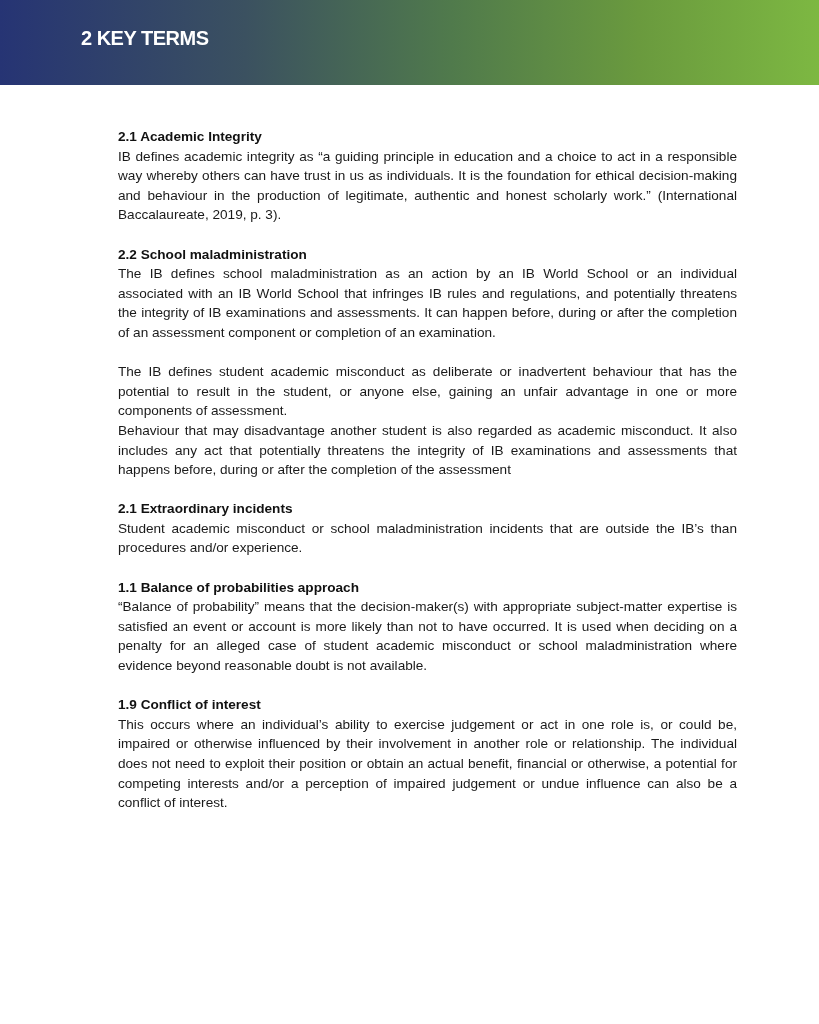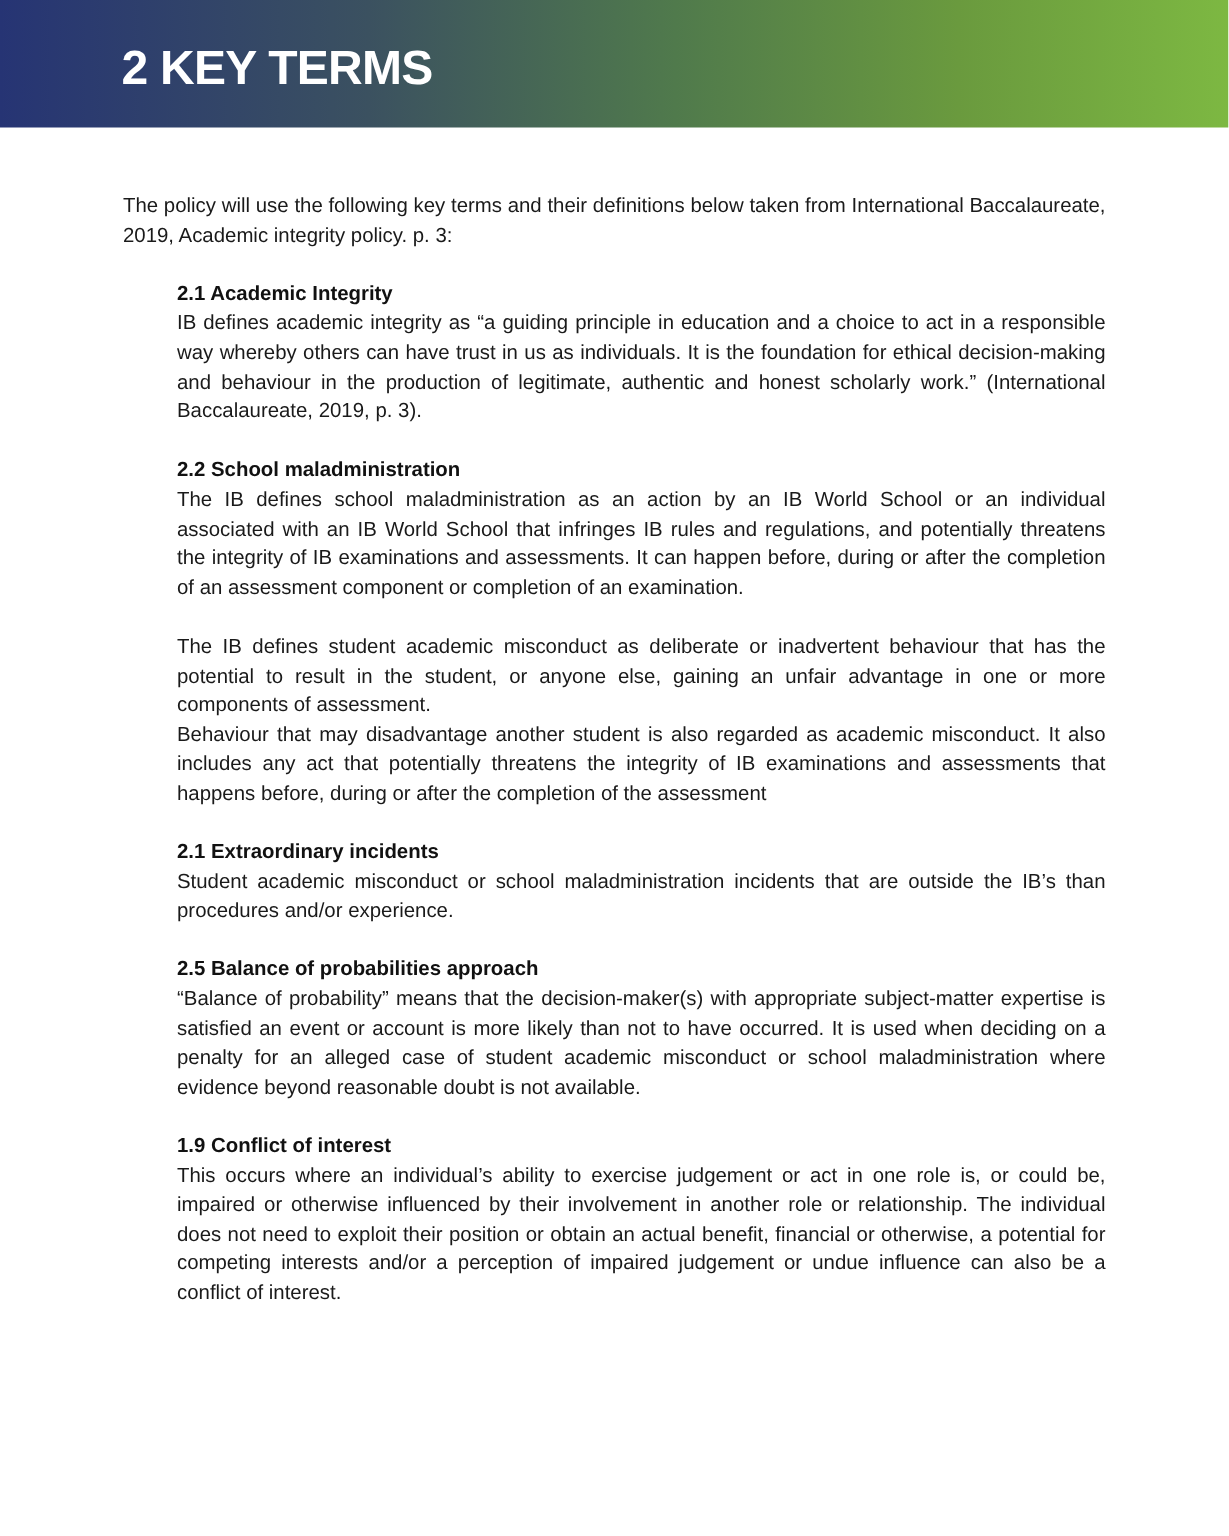--- a/index.html
+++ b/index.html
@@ -4,41 +4,40 @@
 <style>
   html, body { margin: 0; padding: 0; background: #ffffff; }
   body { width: 819px; height: 1024px; position: relative; overflow: hidden; }
   .banner {
     position: absolute; left: 0; top: 0; width: 819px; height: 85px;
     background: linear-gradient(90deg, #263474 0%, #3b5160 30%, #507a4c 55%, #6a9a3e 78%, #7db842 100%);
   }
   .banner-title {
     position: absolute; left: 81px; top: 27px;
     font-family: "Liberation Sans", sans-serif; font-weight: bold;
-    font-size: 32px; color: #ffffff; letter-spacing: -0.5px; margin: 0; text-align: center;
+    font-size: 20px; color: #ffffff; letter-spacing: -0.5px; margin: 0; text-align: center;
   }
   .content {
     position: absolute; left: 82px; top: 127px; width: 655px;
     font-family: "Liberation Sans", sans-serif; font-size: 13.6px;
     line-height: 19.6px; color: #1a1a1a;
   }
   .content p { margin: 0; text-align: justify; }
   .intro { margin-bottom: 19.6px !important; }
   .section { margin-bottom: 19.6px; margin-left: 36px; }
   .section h2 { font-size: 13.6px; font-weight: bold; margin: 0; line-height: 19.6px; color: #111; }
 </style>
 </head>
 <body>
 
 <div class="banner">
   <h1 class="banner-title">2 KEY TERMS</h1>
 </div>
 
 <div class="content">
-  <p class="intro">The policy will use the following key terms and their definitions below taken from International Baccalaureate, 2019, Academic integrity policy. p. 3:</p>
 
   <div class="section">
     <h2>2.1 Academic Integrity</h2>
     <p>IB defines academic integrity as “a guiding principle in education and a choice to act in a responsible way whereby others can have trust in us as individuals. It is the foundation for ethical decision-making and behaviour in the production of legitimate, authentic and honest scholarly work.” (International Baccalaureate, 2019, p. 3).</p>
   </div>
 
   <div class="section">
     <h2>2.2 School maladministration</h2>
     <p>The IB defines school maladministration as an action by an IB World School or an individual associated with an IB World School that infringes IB rules and regulations, and potentially threatens the integrity of IB examinations and assessments. It can happen before, during or after the completion of an assessment component or completion of an examination.</p>
   </div>
@@ -47,21 +46,21 @@
     <p>The IB defines student academic misconduct as deliberate or inadvertent behaviour that has the potential to result in the student, or anyone else, gaining an unfair advantage in one or more components of assessment.</p>
     <p>Behaviour that may disadvantage another student is also regarded as academic misconduct. It also includes any act that potentially threatens the integrity of IB examinations and assessments that happens before, during or after the completion of the assessment</p>
   </div>
 
   <div class="section">
     <h2>2.1 Extraordinary incidents</h2>
     <p>Student academic misconduct or school maladministration incidents that are outside the IB’s than procedures and/or experience.</p>
   </div>
 
   <div class="section">
-    <h2>2.5 Balance of probabilities approach</h2>
+    <h2>1.1 Balance of probabilities approach</h2>
     <p>“Balance of probability” means that the decision-maker(s) with appropriate subject-matter expertise is satisfied an event or account is more likely than not to have occurred. It is used when deciding on a penalty for an alleged case of student academic misconduct or school  maladministration where evidence beyond reasonable doubt is not available.</p>
   </div>
 
   <div class="section">
     <h2>1.9 Conflict of interest</h2>
     <p>This occurs where an individual’s ability to exercise judgement or act in one role is, or could be, impaired or otherwise influenced by their involvement in another role or relationship. The individual does not need to exploit their position or obtain an actual benefit, financial or otherwise, a potential for competing interests and/or a perception of impaired judgement or undue influence can also be a conflict of interest.</p>
   </div>
 </div>
 
 </body></html>

